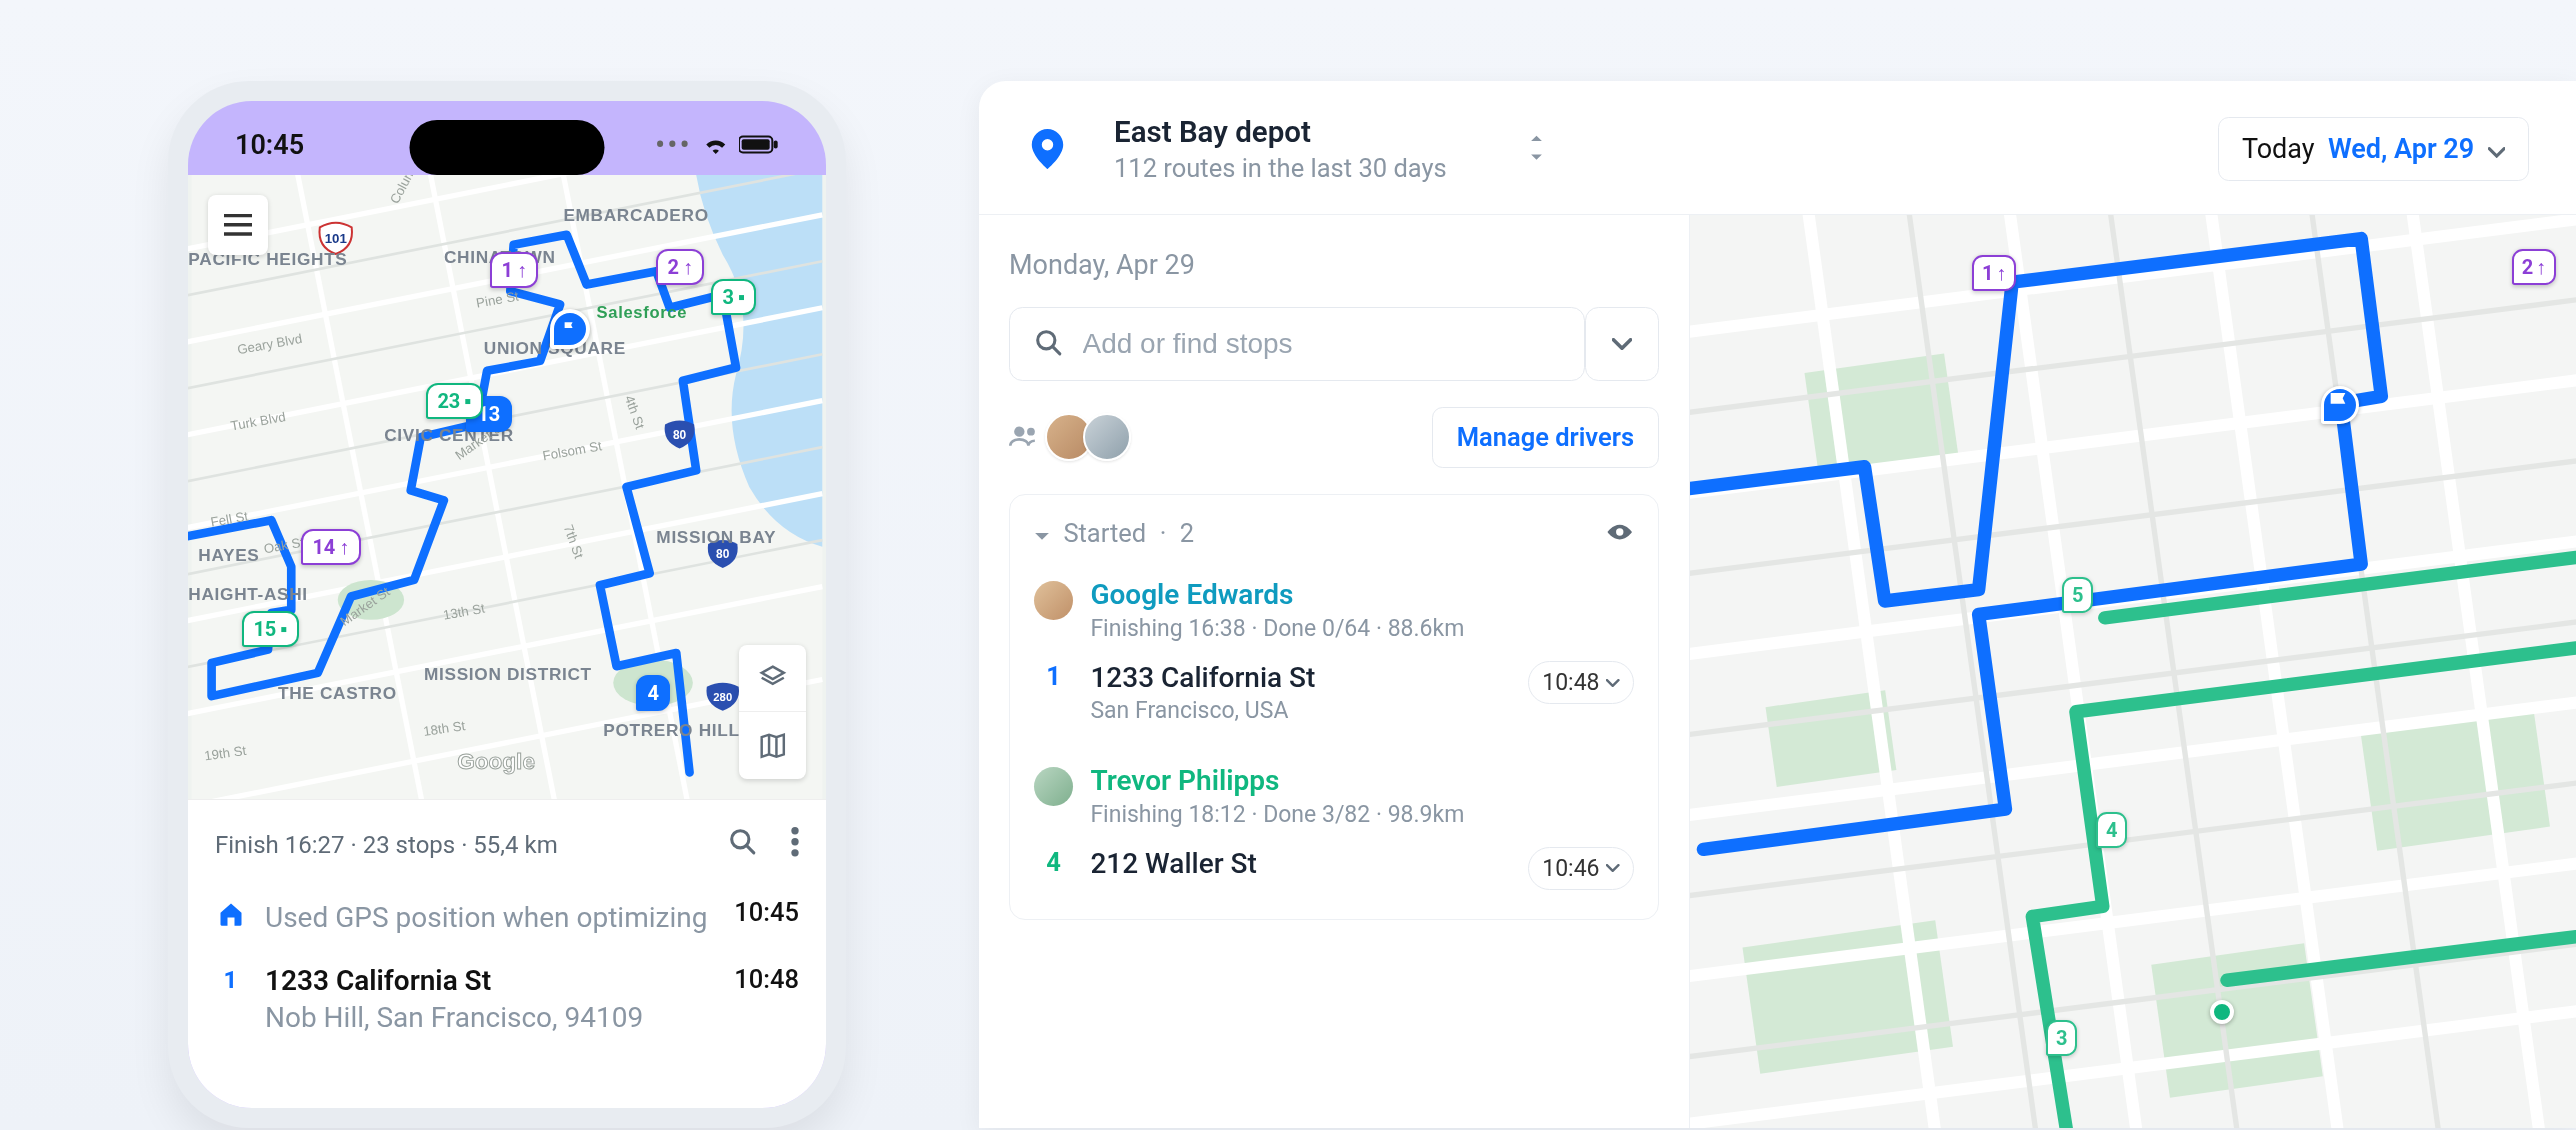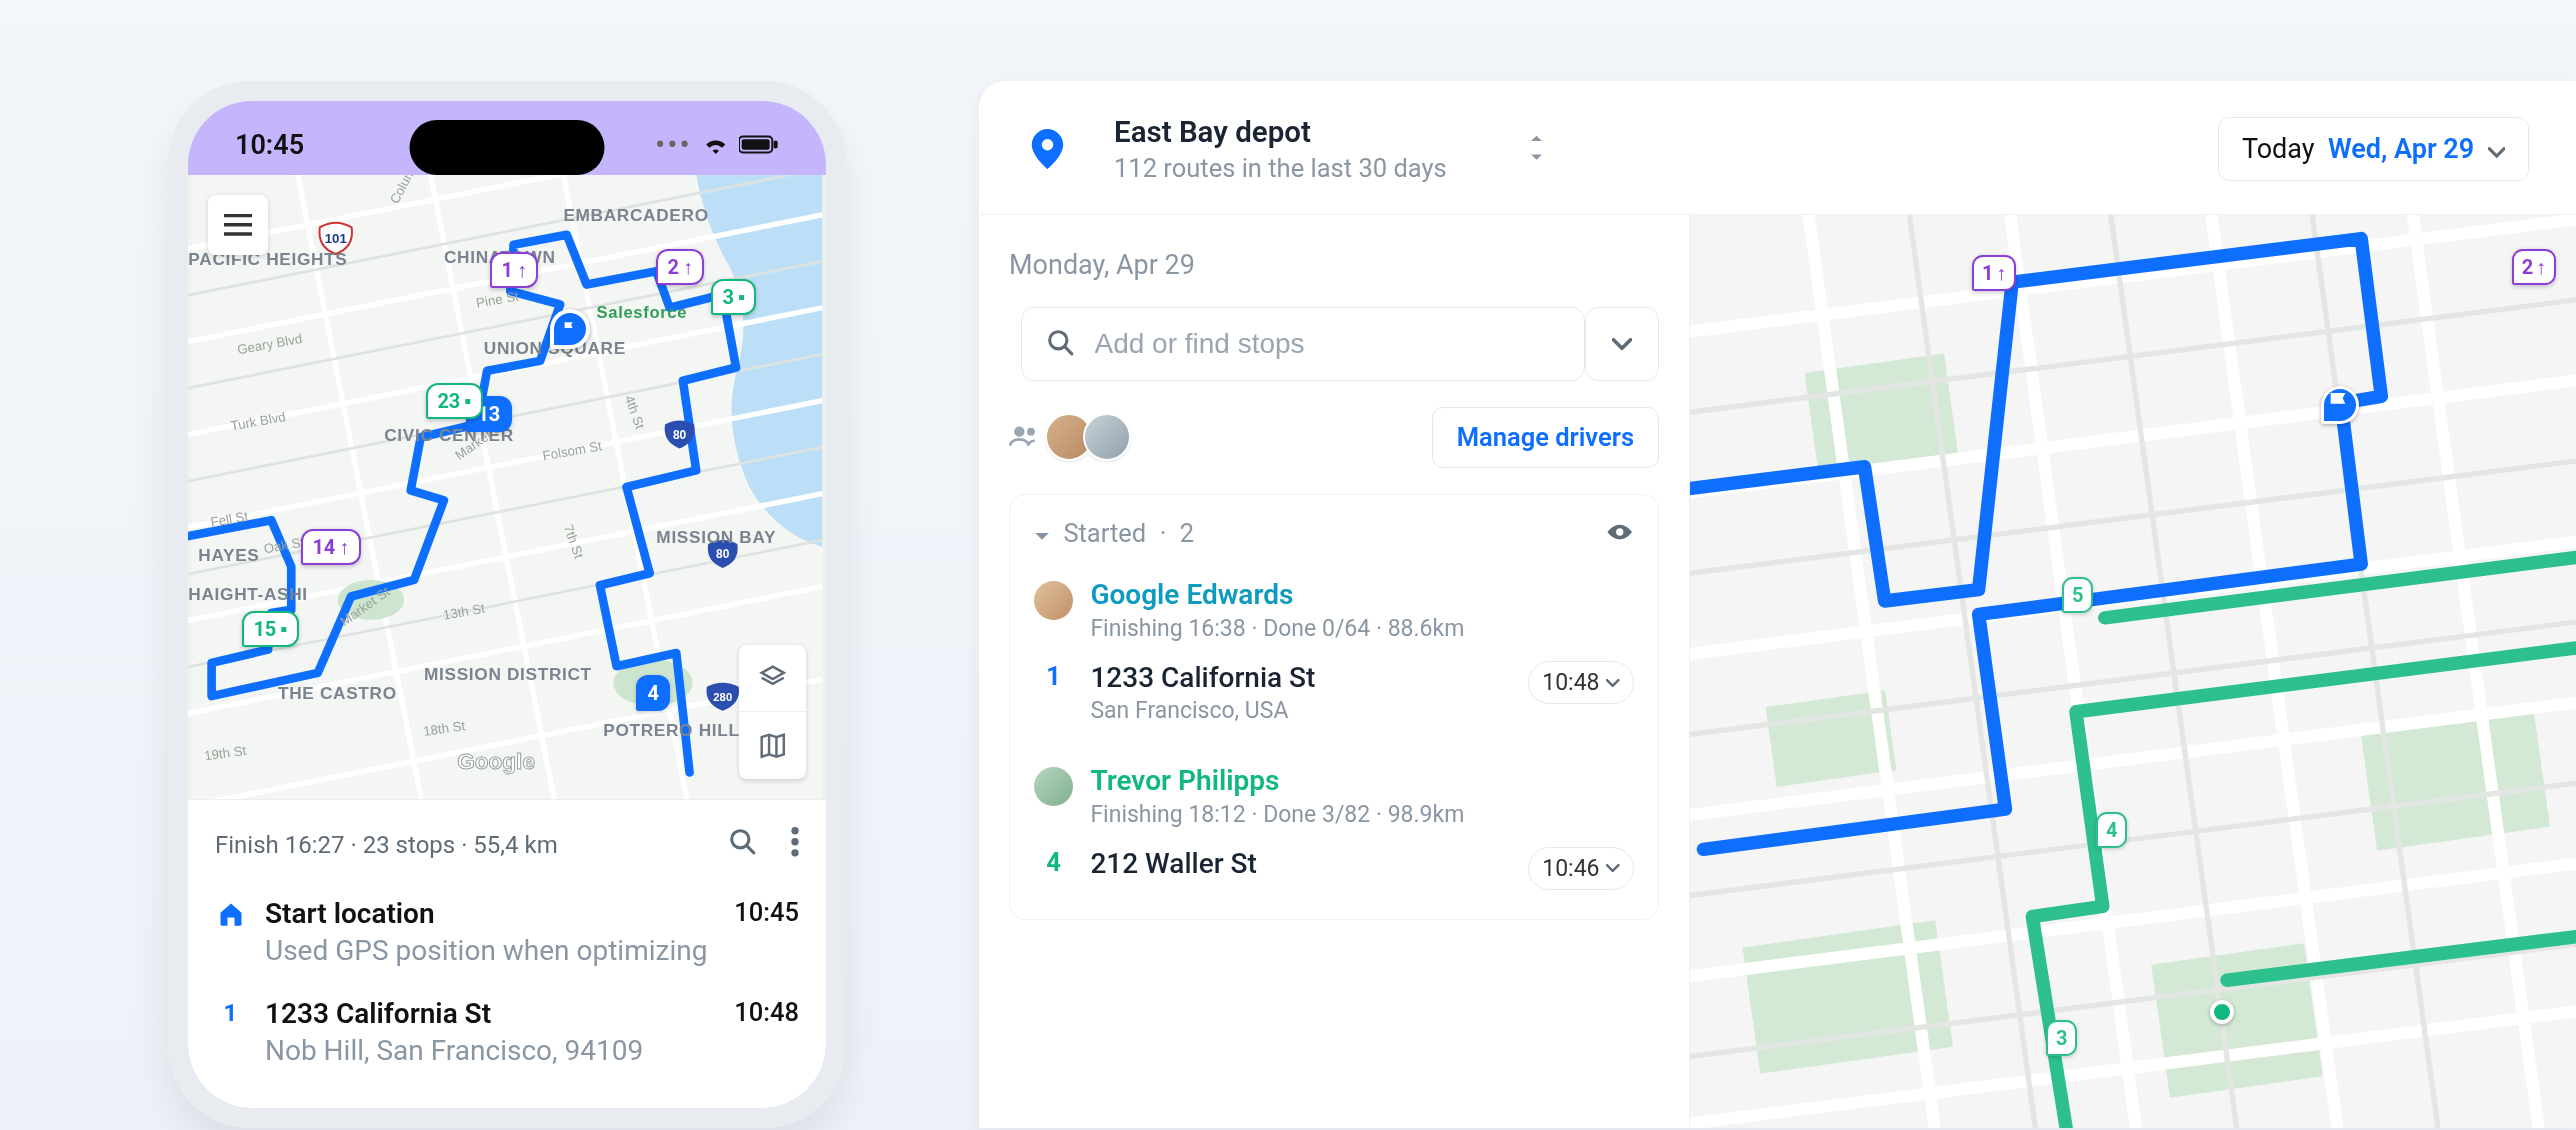--- a/index.html
+++ b/index.html
@@ -174,21 +174,21 @@
     color:#111;
   }
   .date-picker .accent{color:#0e6fff;font-weight:600;}
 
   .dash-body{flex:1;display:flex;min-height:0;}
   .dash-left{
     width:711px; border-right:0.7px solid #edf0f4;
     padding:34px 30px 0; display:flex;flex-direction:column;gap:25.5px;
   }
   .dash-date{font-size:27px;color:#8a96a3;}
-  .search-row{display:flex;margin-left:12px;}
+  .search-row{display:flex;}
   .search-box{
     flex:1; border:1.3px solid #e5e9ef; border-radius:13.4px;
     display:flex;align-items:center;gap:19px;
     padding:20px 24px;
   }
   .search-box input{
     border:none;outline:none;font-size:28px;color:#333;width:100%;
     background:transparent;
   }
   .search-box input::placeholder{color:#9aa5b1;}
@@ -437,21 +437,20 @@
         </span>
       </div>
 
       <div class="stop-row">
         <div class="col-icon home-ico">
           <svg width="28" height="28" viewBox="0 0 24 24">
               <path d="M3 11l9-8 9 8v10a1 1 0 01-1 1h-5v-7H9v7H4a1 1 0 01-1-1V11z" fill="#0e6fff"></path>
             </svg>
         </div>
         <div class="col-main">
-          <div class="stop-title">Start location</div>
           <div class="stop-sub">Used GPS position when optimizing</div>
         </div>
         <div class="col-time">10:45</div>
       </div>
 
       <div class="stop-row">
         <div class="col-icon">
             <span class="stop-num blue">1</span>
           </div>
         <div class="col-main">

